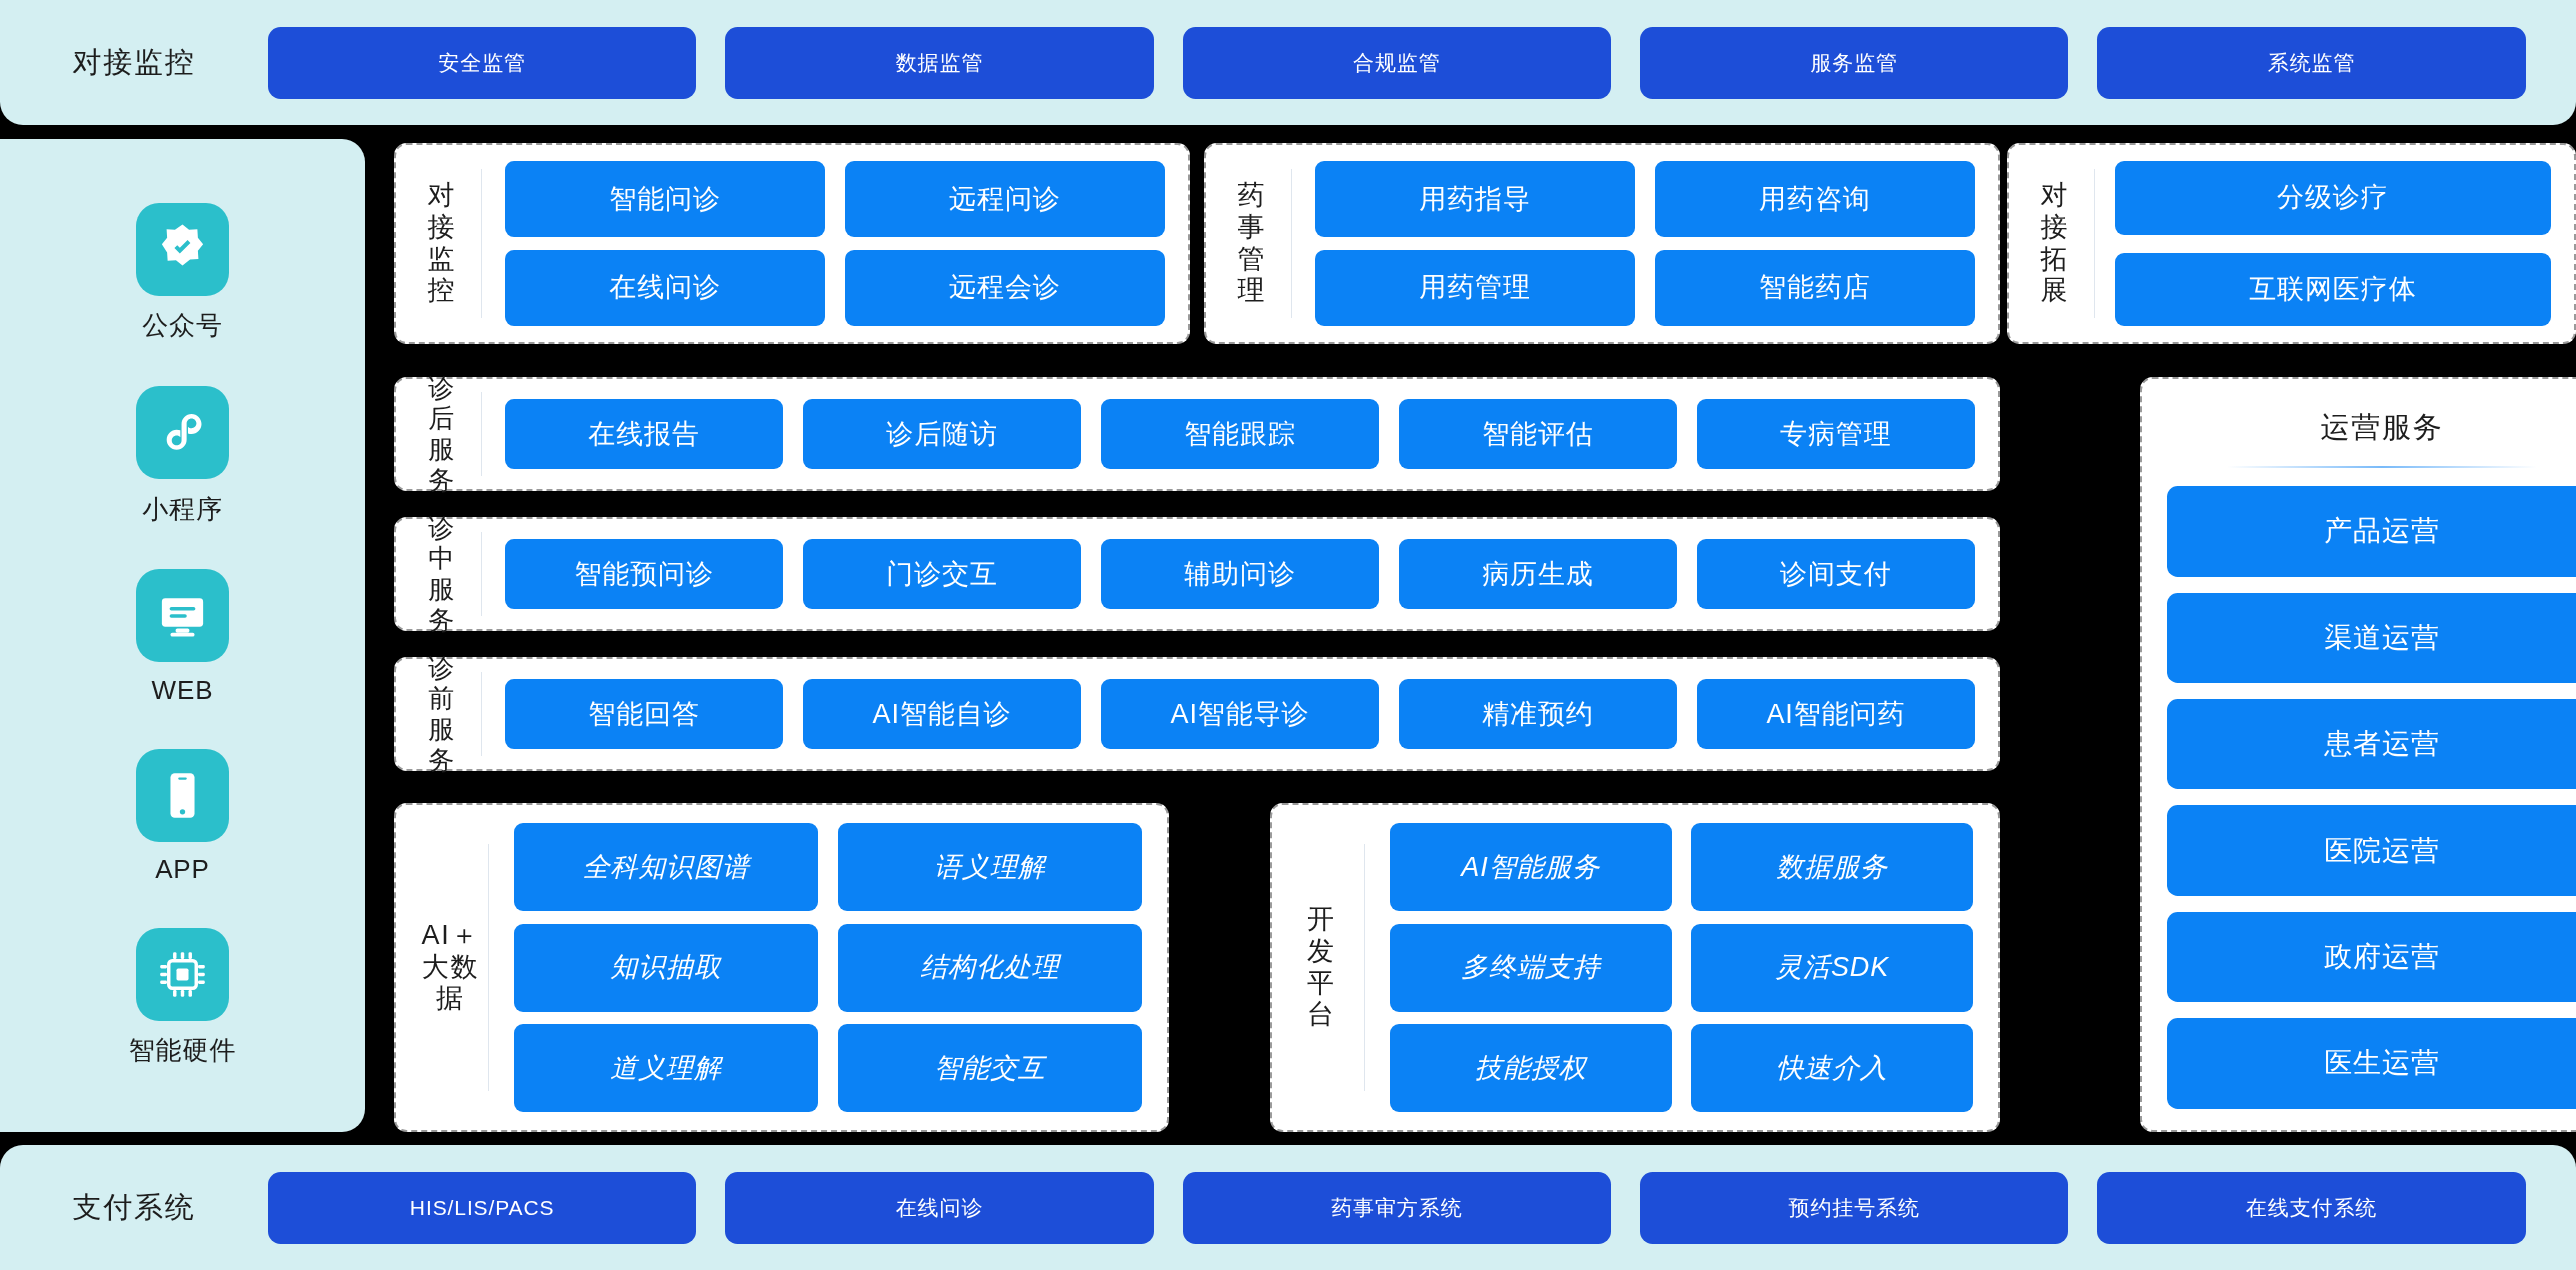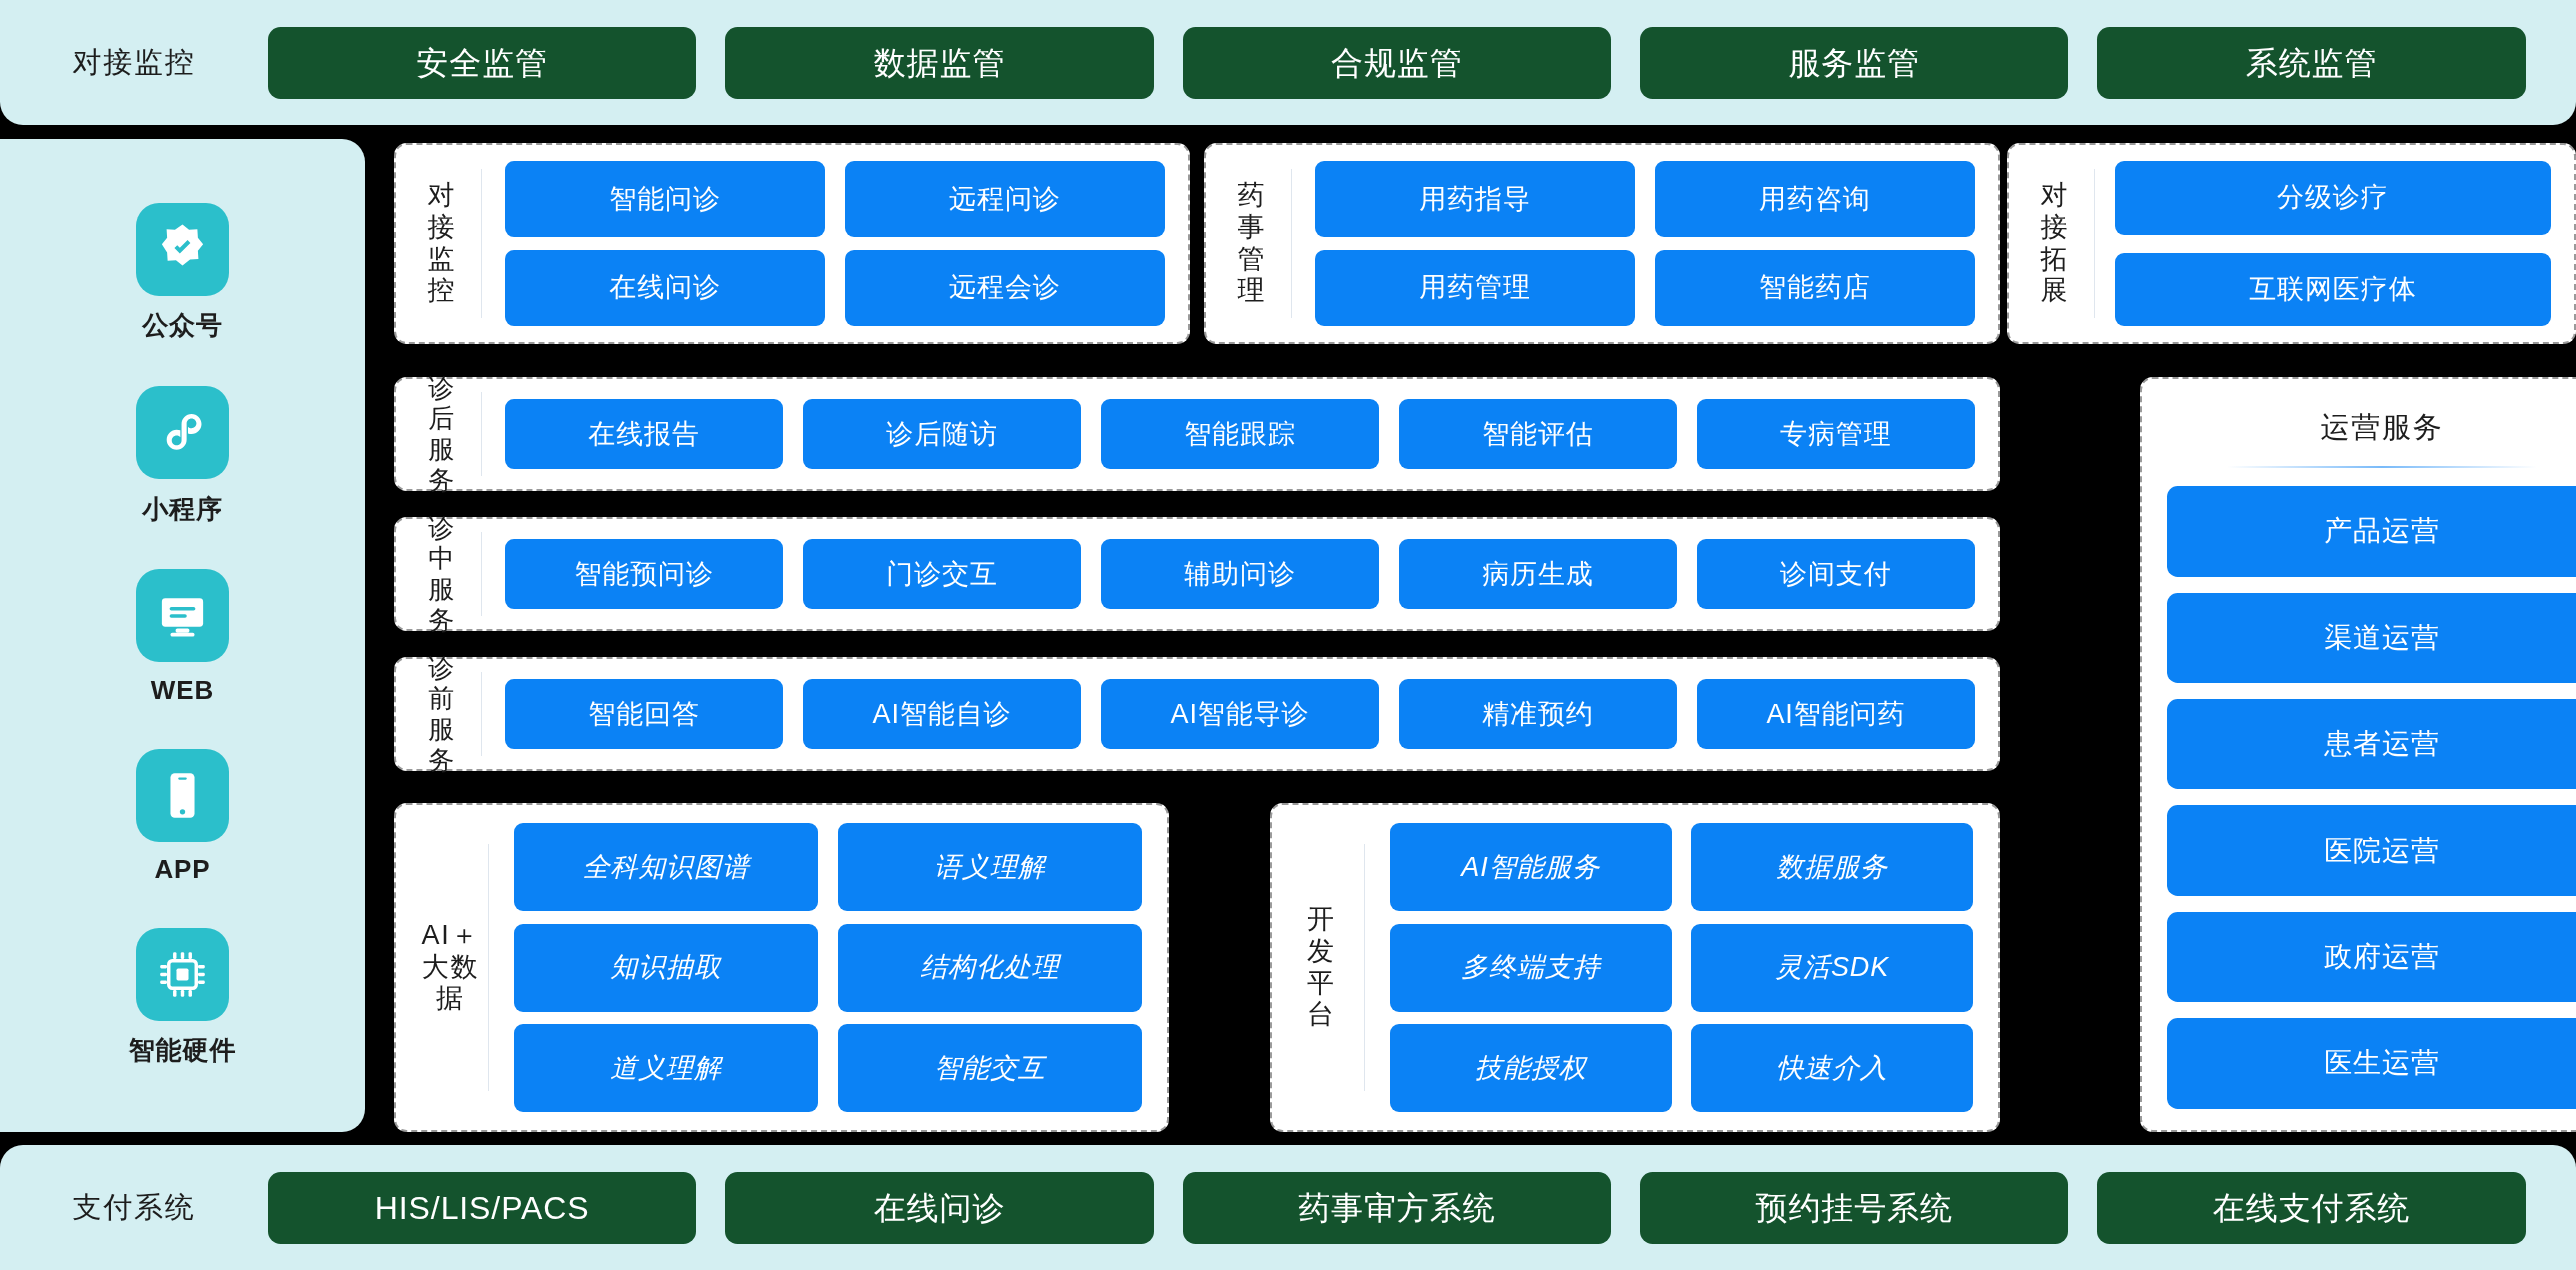--- a/index.html
+++ b/index.html
@@ -27,27 +27,27 @@
     display: flex;
     align-items: center;
     justify-content: center;
     font-size: 27px;
     letter-spacing: 0.9px;
     line-height: 1;
     white-space: nowrap;
   }
 
   .teal-pill {
-    background: #14532d;
+    background: #1d4ed8;
     color: #ffffff;
     border-radius: 12.5px;
     display: flex;
     align-items: center;
     justify-content: center;
-    font-size: 32px;
+    font-size: 21px;
     letter-spacing: 0.9px;
     line-height: 1;
     white-space: nowrap;
     flex: 1 1 0;
     height: 72px;
   }
 
   
   .band {
     position: absolute;
@@ -84,21 +84,20 @@
     top: 139px;
     width: 365px;
     height: 993px;
     background: #d4eff2;
     border-radius: 0 23px 23px 0;
     display: flex;
     flex-direction: column;
     align-items: center;
     justify-content: space-evenly;
     padding: 21px 0;
-    font-weight: bold;
   }
   .channel {
     display: flex;
     flex-direction: column;
     align-items: center;
     gap: 12.5px;
   }
   .channel-icon {
     width: 93px;
     height: 93px;

